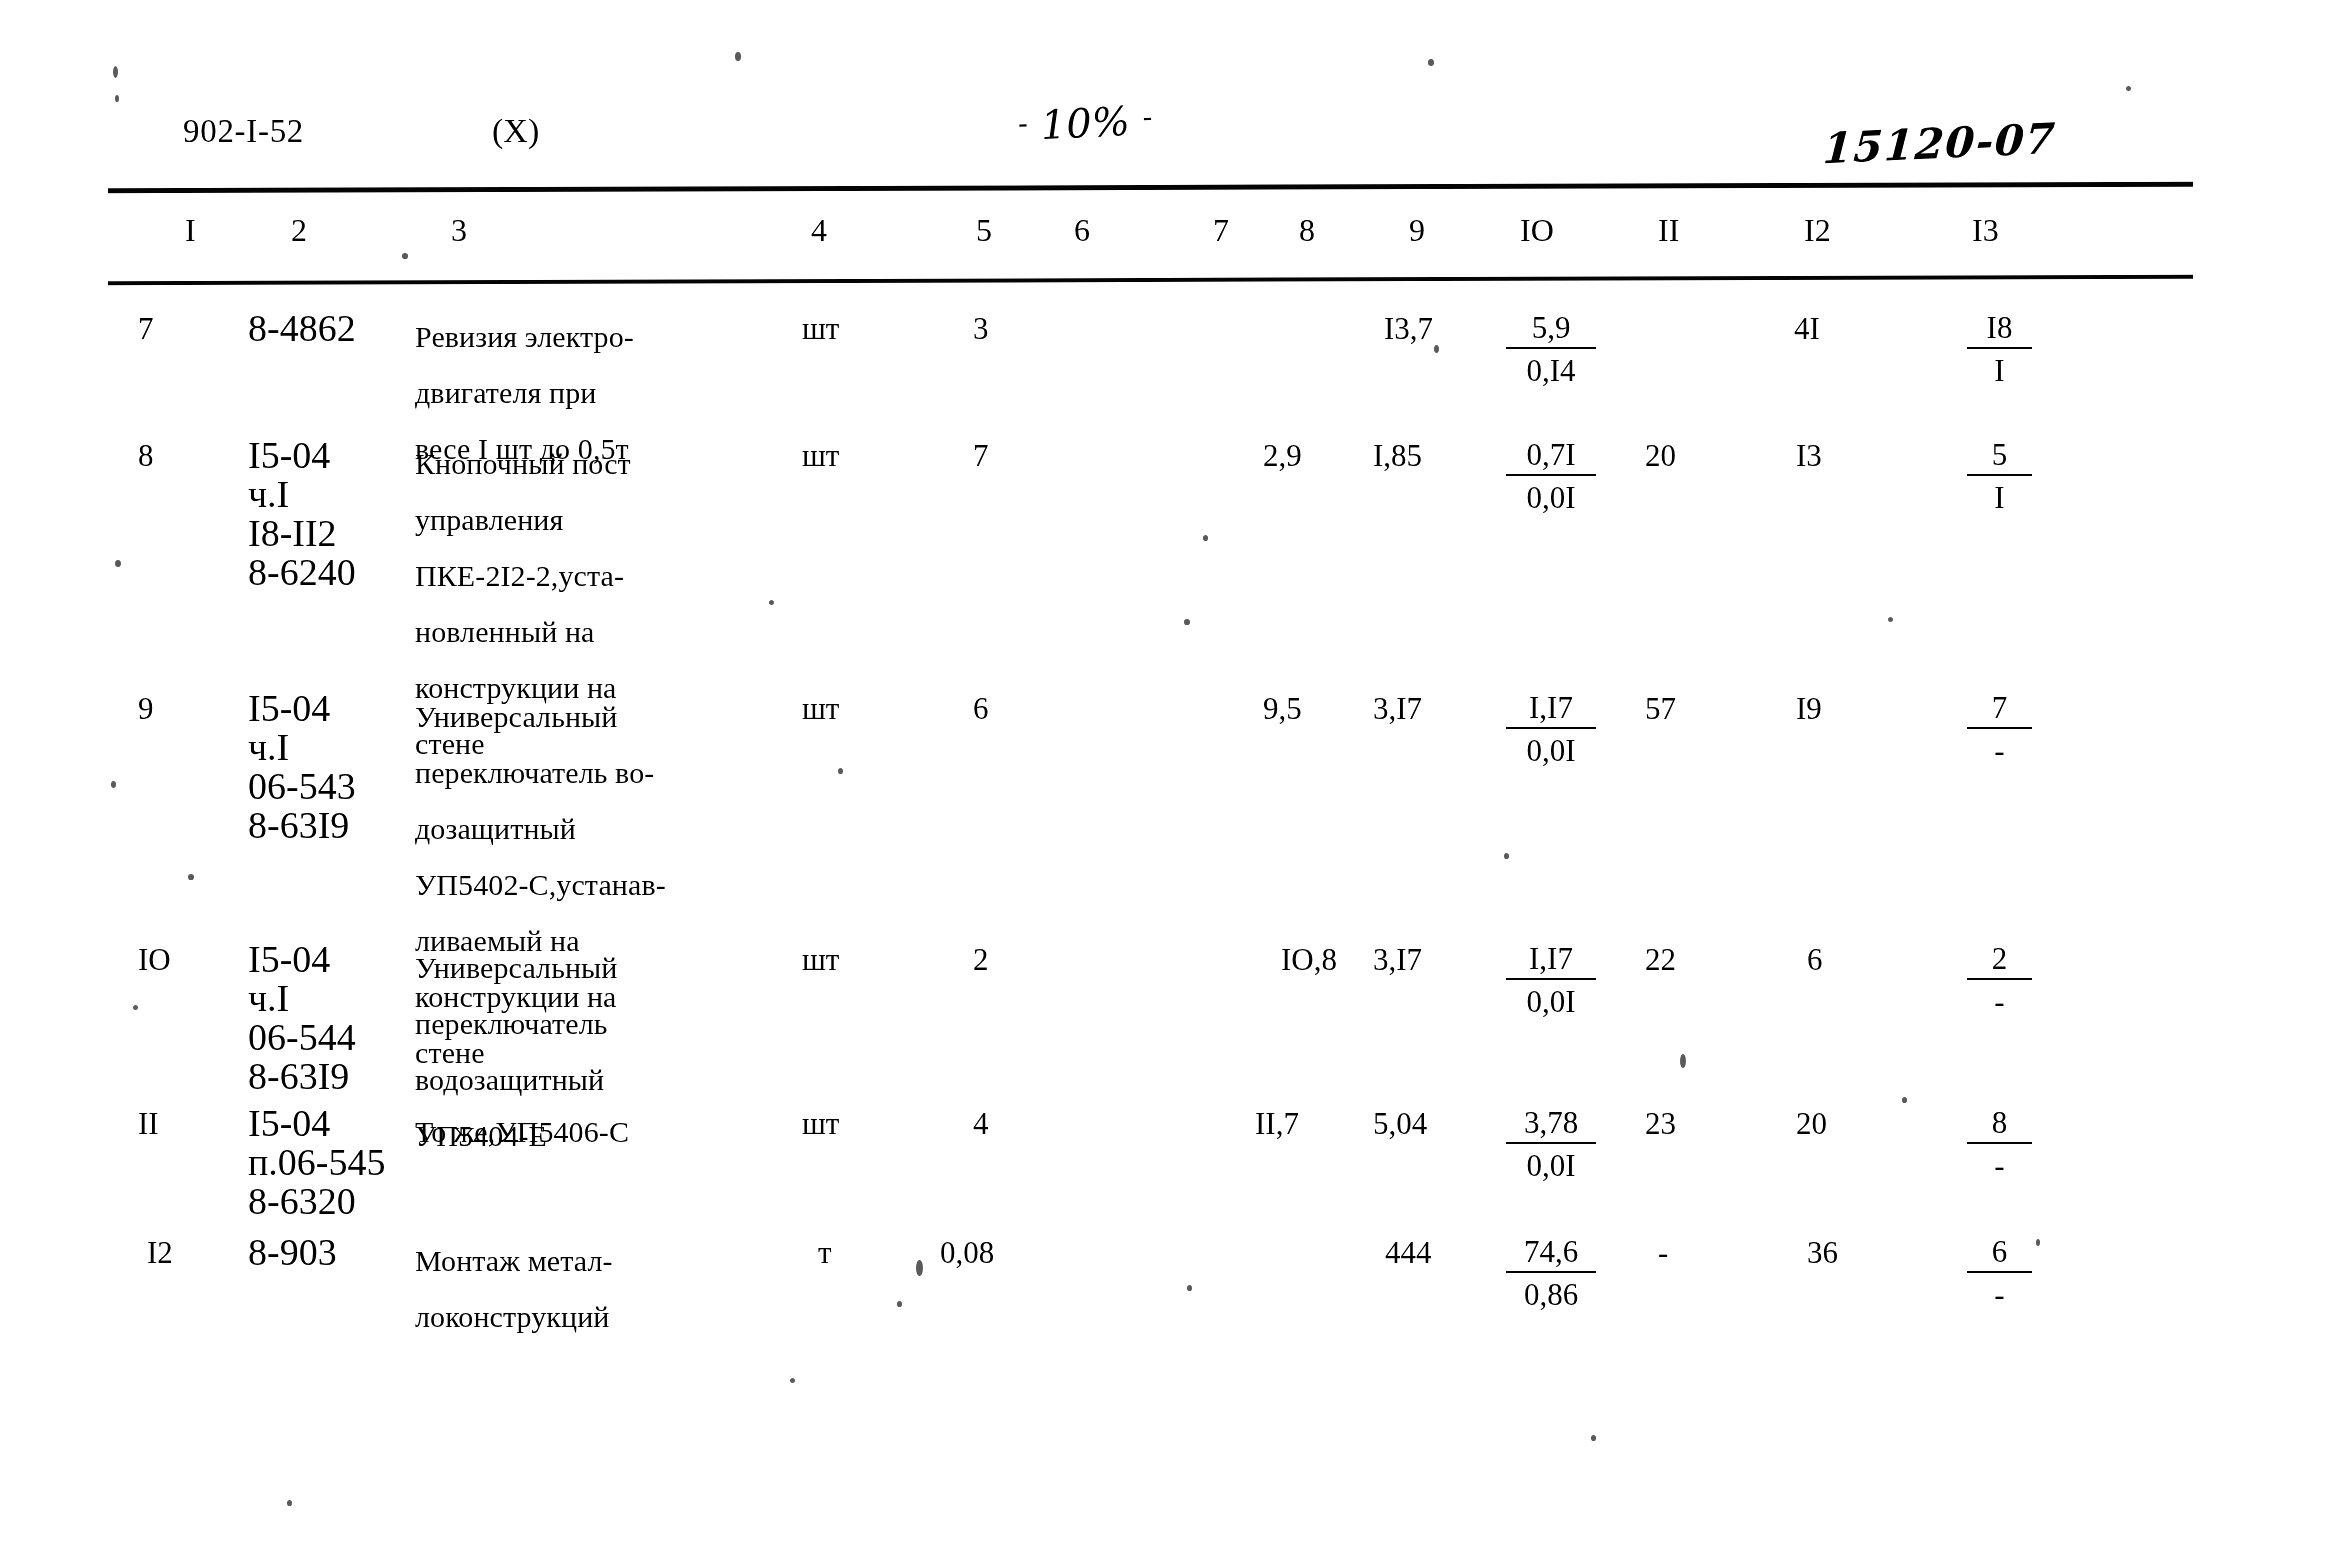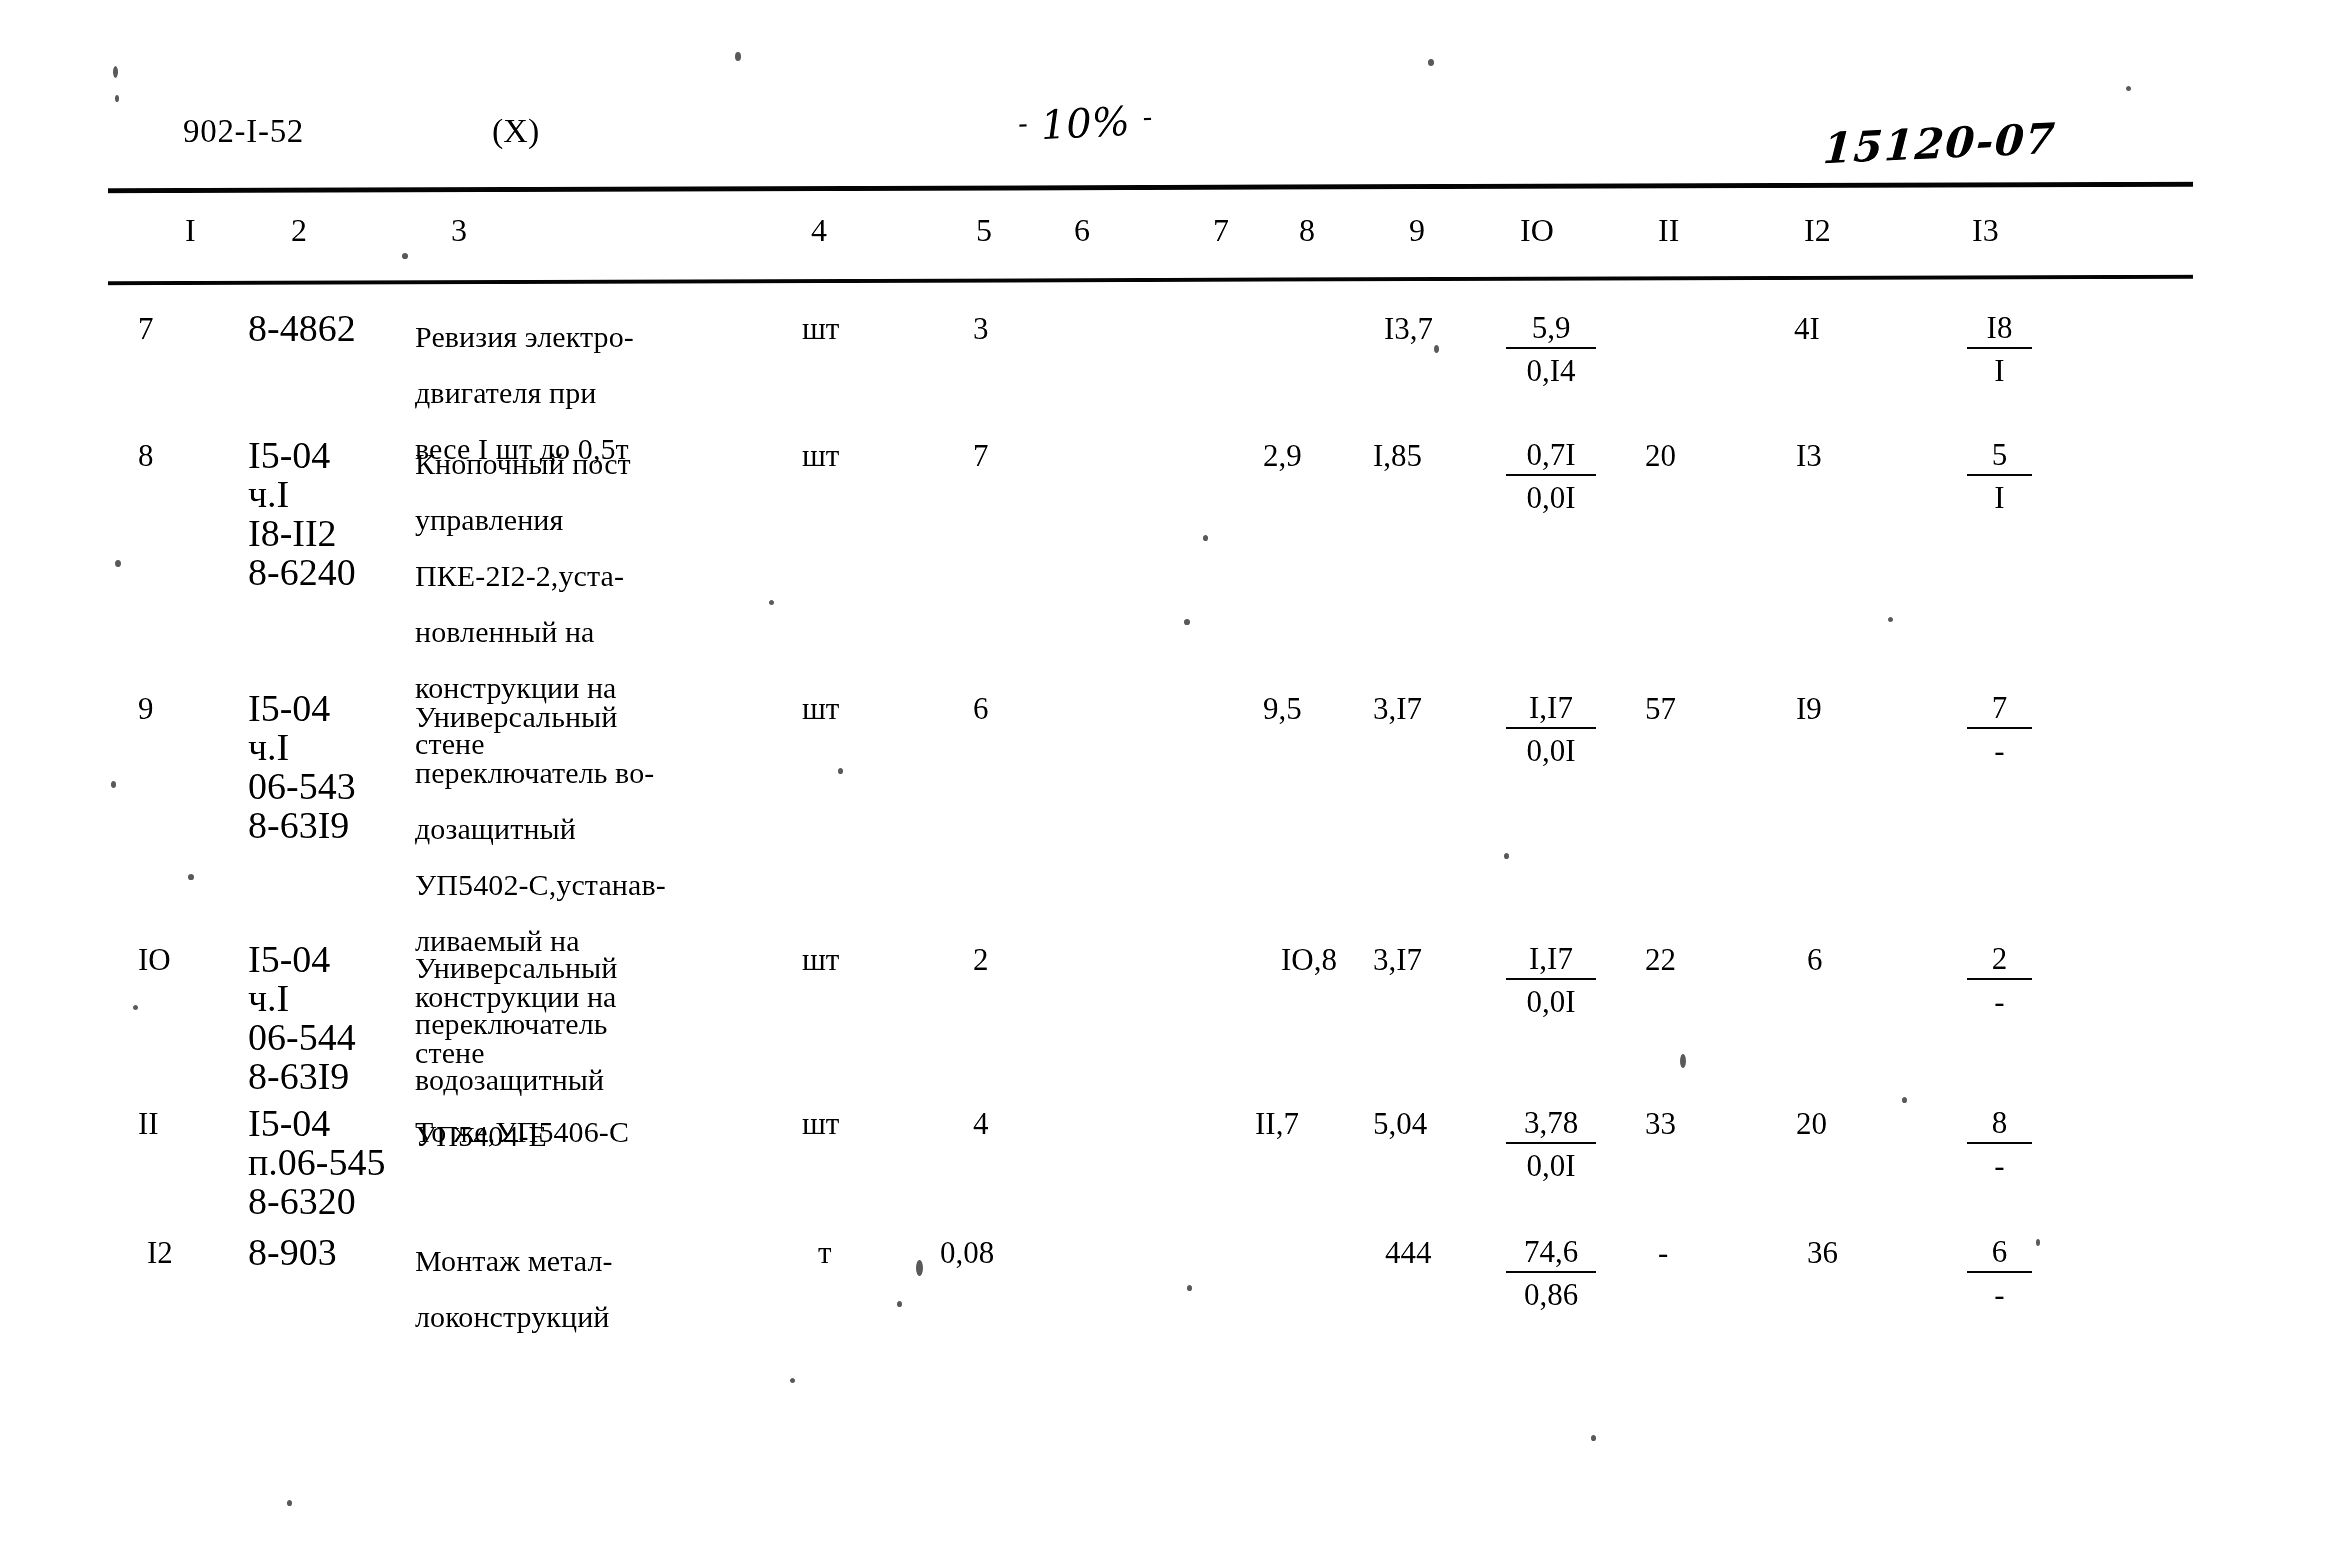--- a/index.html
+++ b/index.html
@@ -293,21 +293,21 @@
     <div class="cell num" style="left:802px;top:2">шт</div>
     <div class="cell num" style="left:973px;top:0">4</div>
     <div class="cell num" style="left:1069px;top:0"></div>
     <div class="cell num" style="left:1206px;top:0"></div>
     <div class="cell num" style="left:1255px;top:0">II,7</div>
     <div class="cell num" style="left:1373px;top:0">5,04</div>
     <div class="frac" style="left:1506px;top:0;width:90px">
       <span class="top">3,78</span>
       <span class="bot">0,0I</span>
     </div>
-    <div class="cell num" style="left:1645px;top:0">33</div>
+    <div class="cell num" style="left:1645px;top:0">23</div>
     <div class="cell num" style="left:1796px;top:0">20</div>
     <div class="frac" style="left:1967px;top:0;width:65px">
       <span class="top">8</span>
       <span class="bot">-</span>
     </div>
   </div>
 
   <div class="row" style="top:1233px">
     <div class="cell num" style="left:147px; top:0">I2</div>
     <div class="cell codes" style="left:248px; top:0">8-903</div>

